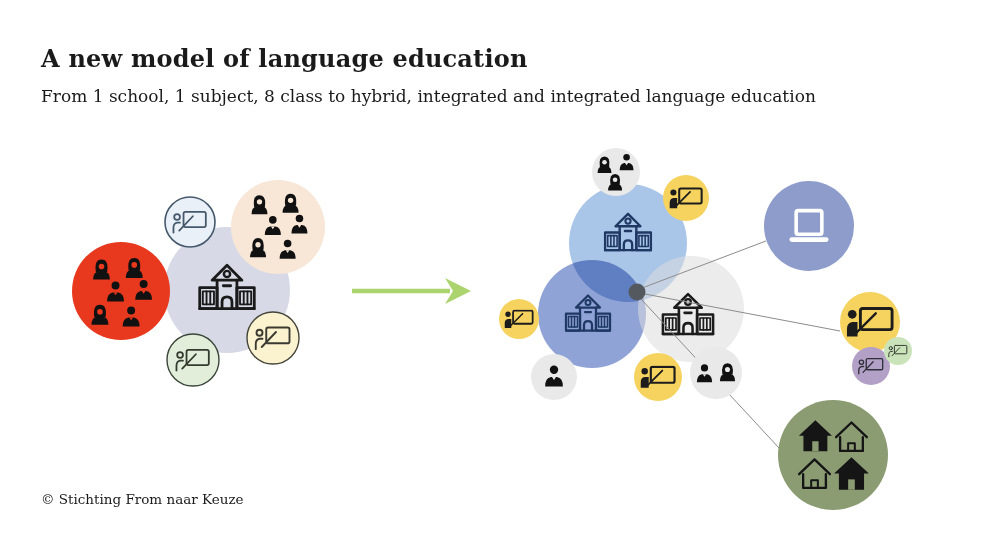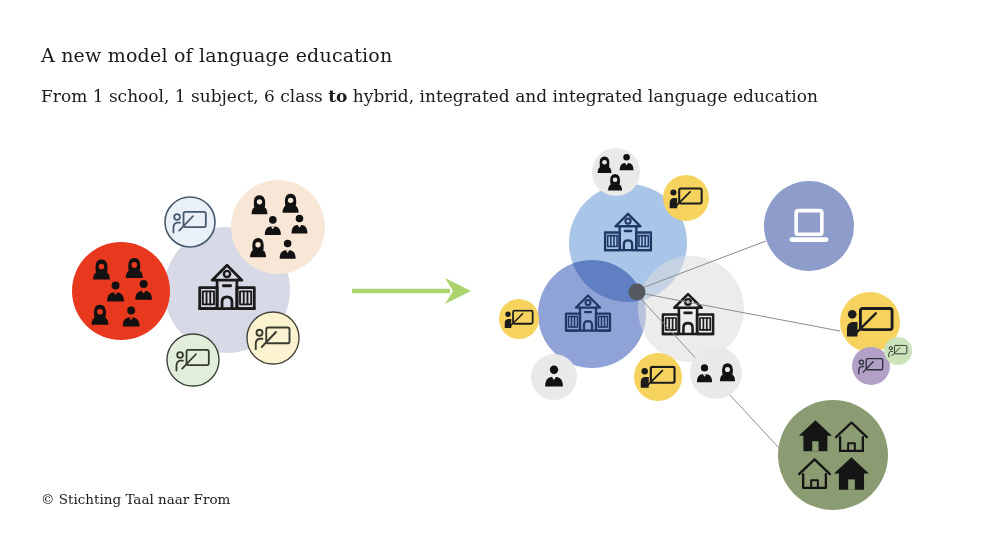--- a/index.html
+++ b/index.html
@@ -1,27 +1,27 @@
 <!DOCTYPE html>
 <html><head>
 <meta charset="utf-8">
 <style>
   html,body{margin:0;padding:0;}
   body{
     width:983px;height:553px;background:#ffffff;position:relative;
     font-family:"DejaVu Serif","Liberation Serif",serif;color:#1a1a1a;overflow:hidden;
   }
   .title{
-    position:absolute;left:41px;top:44px;font-size:19px;font-weight:normal;
+    position:absolute;left:41px;top:44px;font-size:24px;font-weight:bold;
     letter-spacing:.2px;
   }
   .subtitle{
     position:absolute;left:41px;top:86px;font-size:17px;font-weight:normal;
   }
-  .subtitle b{font-weight:bold;text-align:right;}
+  .subtitle b{font-weight:normal;text-align:right;}
   .copyright{
     position:absolute;left:41px;top:491px;font-size:13.5px;
   }
   #scene{position:absolute;left:0;top:0;}
 </style>
 </head>
 <body>
 
 <svg id="scene" width="983" height="553" viewBox="0 0 983 553" xmlns="http://www.w3.org/2000/svg">
   <defs>
@@ -192,14 +192,14 @@
       <use href="#sym-teacher-line" x="888" y="344.5" width="20" height="13" style="color: rgb(47, 58, 47); --bg: #CBE3BA;"></use>
     </g>
     <g>
       <circle cx="833" cy="455" r="55" fill="#8B9C73"></circle>
       <use href="#sym-houses-4" x="789" y="411" width="88" height="88" style="color: rgb(21, 21, 21); --bg: #8B9C73;"></use>
     </g>
     <circle cx="637" cy="292" r="8.5" fill="#53595E"></circle>
   </svg>
 
 <div class="title">A new model of language education</div>
-<div class="subtitle"><span>From 1 school, 1 subject, 6 class </span><b>to</b><span> hybrid, integrated and integrated language education</span></div>
-<div class="copyright">© Stichting Taal naar From</div>
+<div class="subtitle"><span>From 1 school, 1 subject, 8 class </span><b>to</b><span> hybrid, integrated and integrated language education</span></div>
+<div class="copyright">© Stichting From naar Keuze</div>
 
 </body></html>

